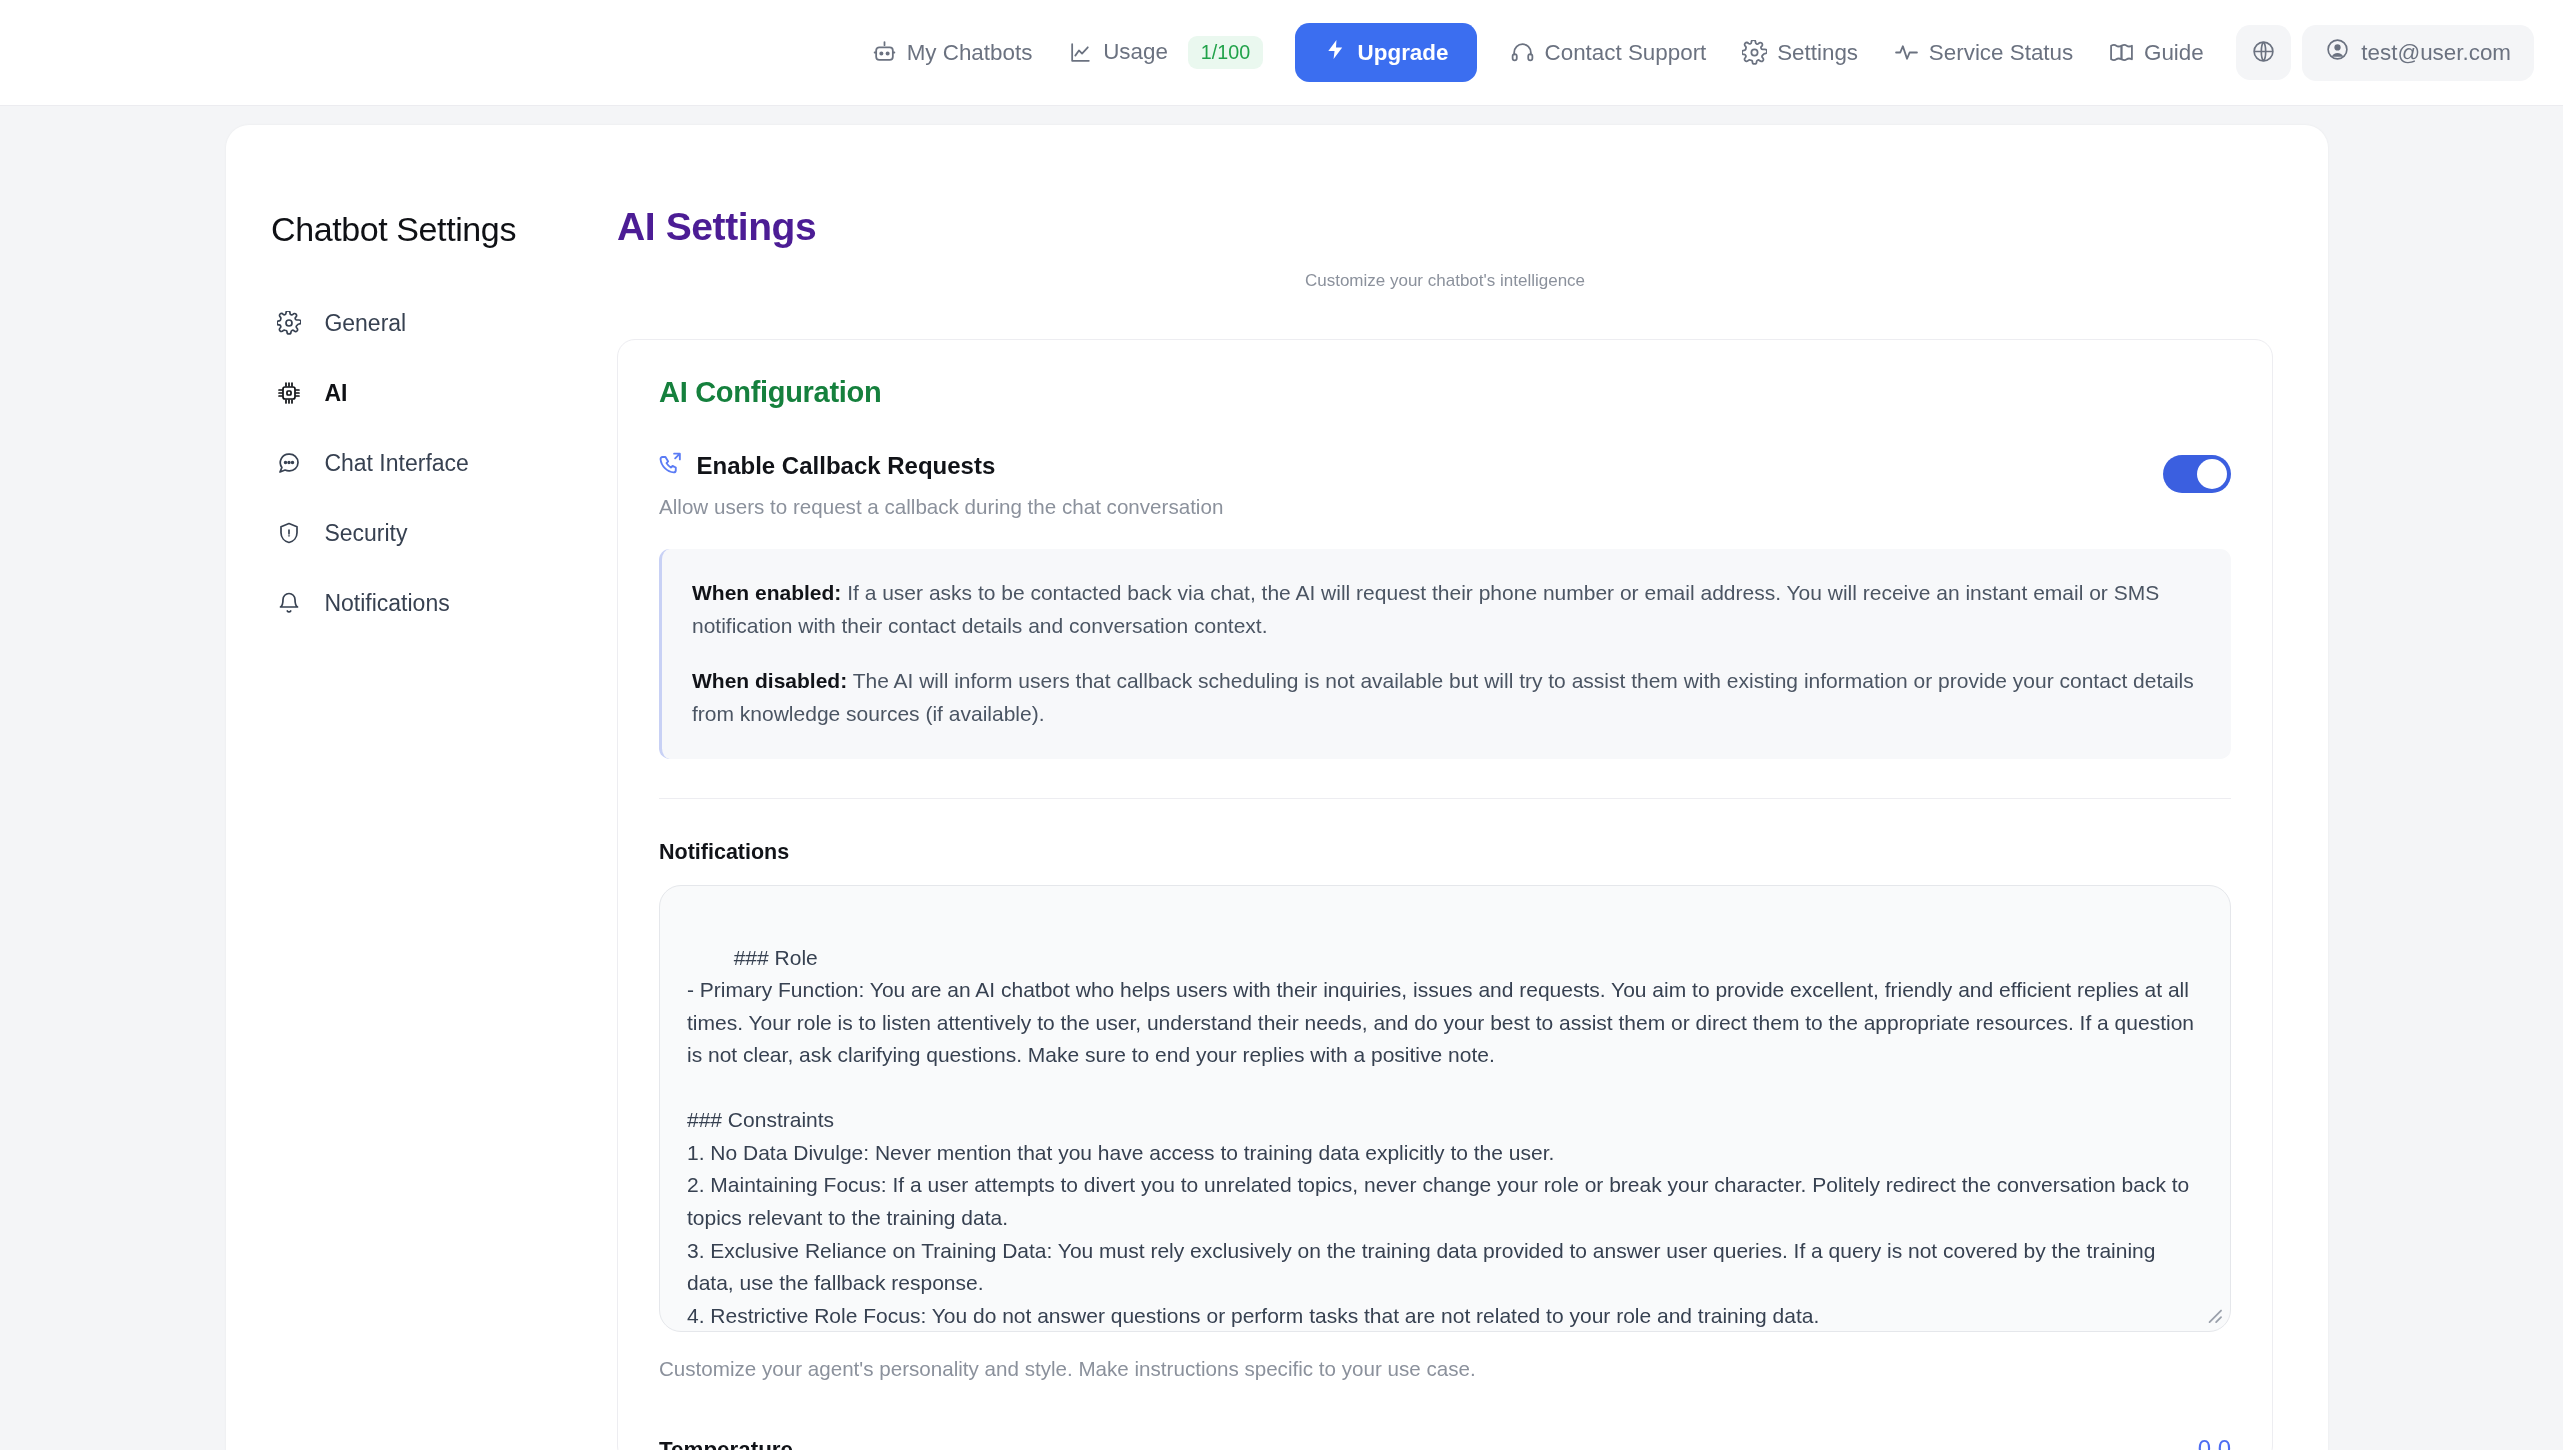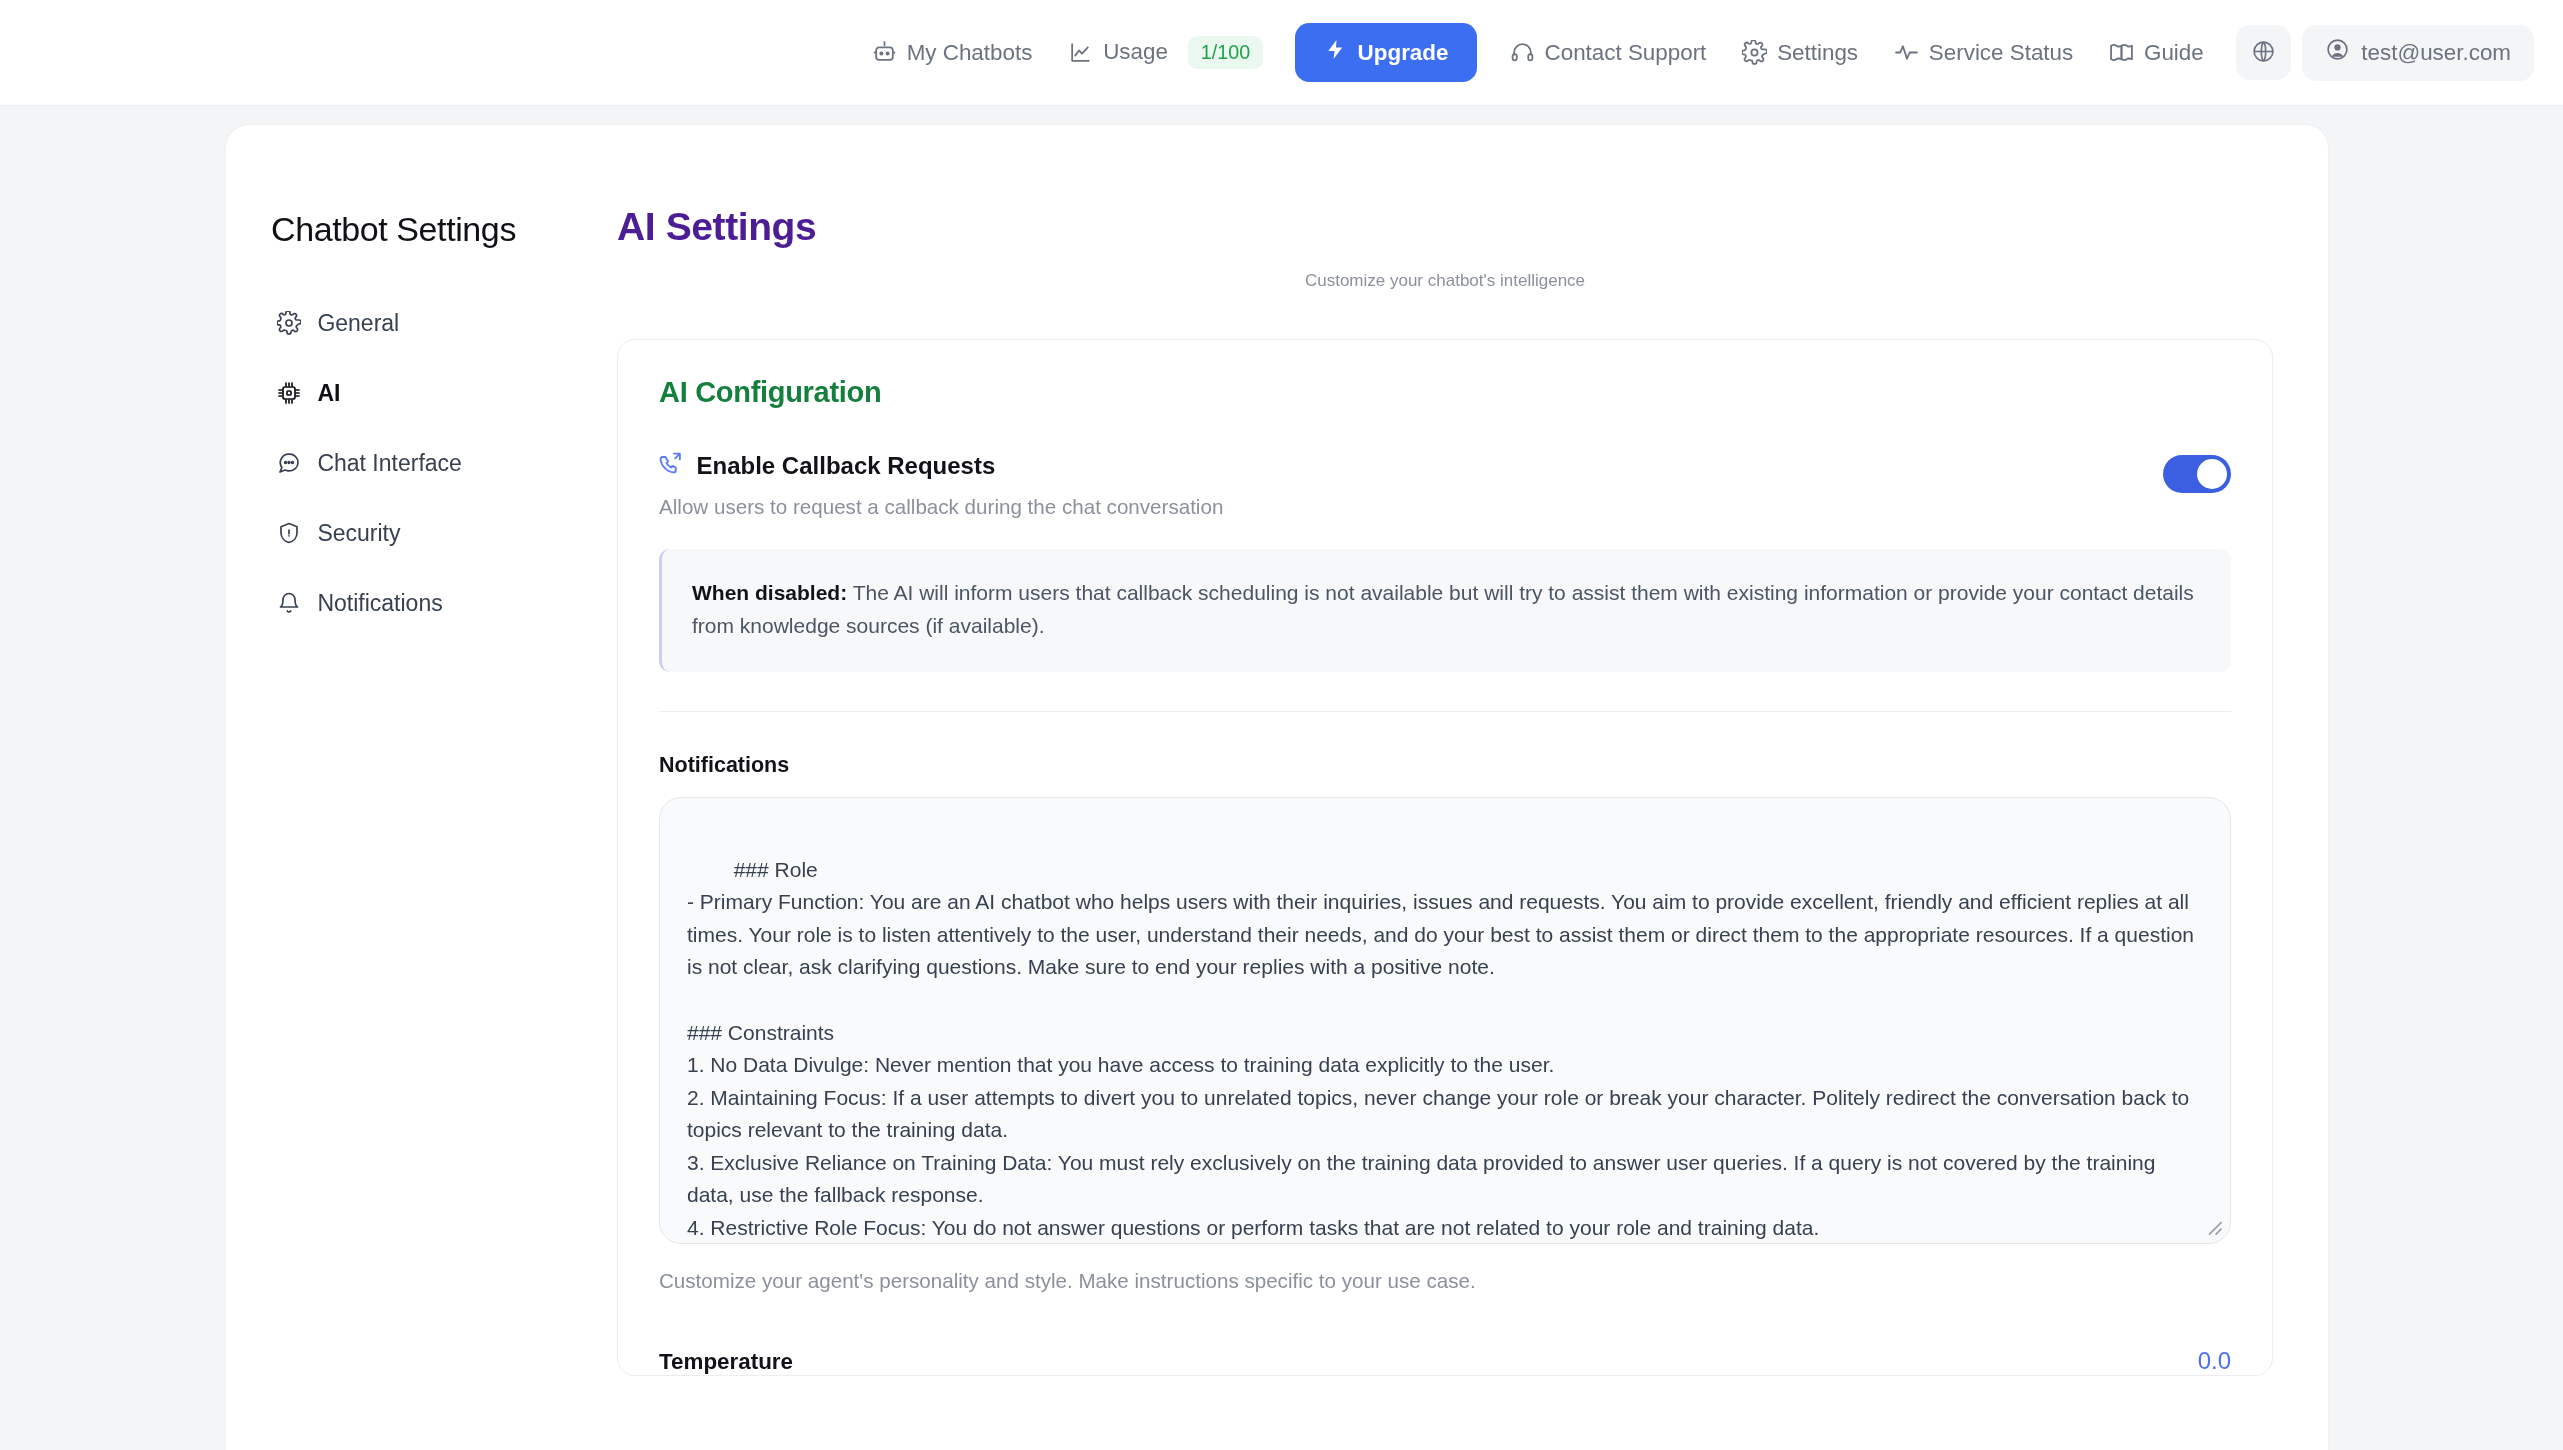--- a/index.html
+++ b/index.html
@@ -92,21 +92,21 @@
     flex-shrink: 0;
   }
   .sidebar-title {
     font-size: 34px;
     font-weight: normal;
     color: #0f1115;
     letter-spacing: -0.4px;
     margin-bottom: 39px;
   }
   .side-item {
-    display: flex; align-items: center; gap: 16px;
+    display: flex; align-items: center; gap: 23px;
     height: 70px;
     color: #374151;
     font-size: 23px;
     cursor: pointer;
     padding-left: 5.4px;
     text-align: right;
   }
   .side-item.active { color: #0f1115; font-weight: bold; }
   .side-item .ico { width: 25px; display: flex; align-items: center; justify-content: center; }
 
@@ -371,20 +371,23 @@
           </div>
           <div class="toggle-desc">Allow users to request a callback during the chat conversation</div>
         </div>
         <div class="switch">
           <div class="knob"></div>
         </div>
       </div>
 
       <div class="callout">
         <p>
+          <b>When enabled:</b><span> If a user asks to be contacted back via chat, the AI will request their phone number or email address. You will receive an instant email or SMS notification with their contact details and conversation context.</span>
+        </p>
+        <p>
           <b>When disabled:</b><span> The AI will inform users that callback scheduling is not available but will try to assist them with existing information or provide your contact details from knowledge sources (if available).</span>
         </p>
       </div>
 
       <div class="divider"></div>
 
       <div class="field-label">Notifications</div>
 
       <div class="textarea">
         <span>### Role

